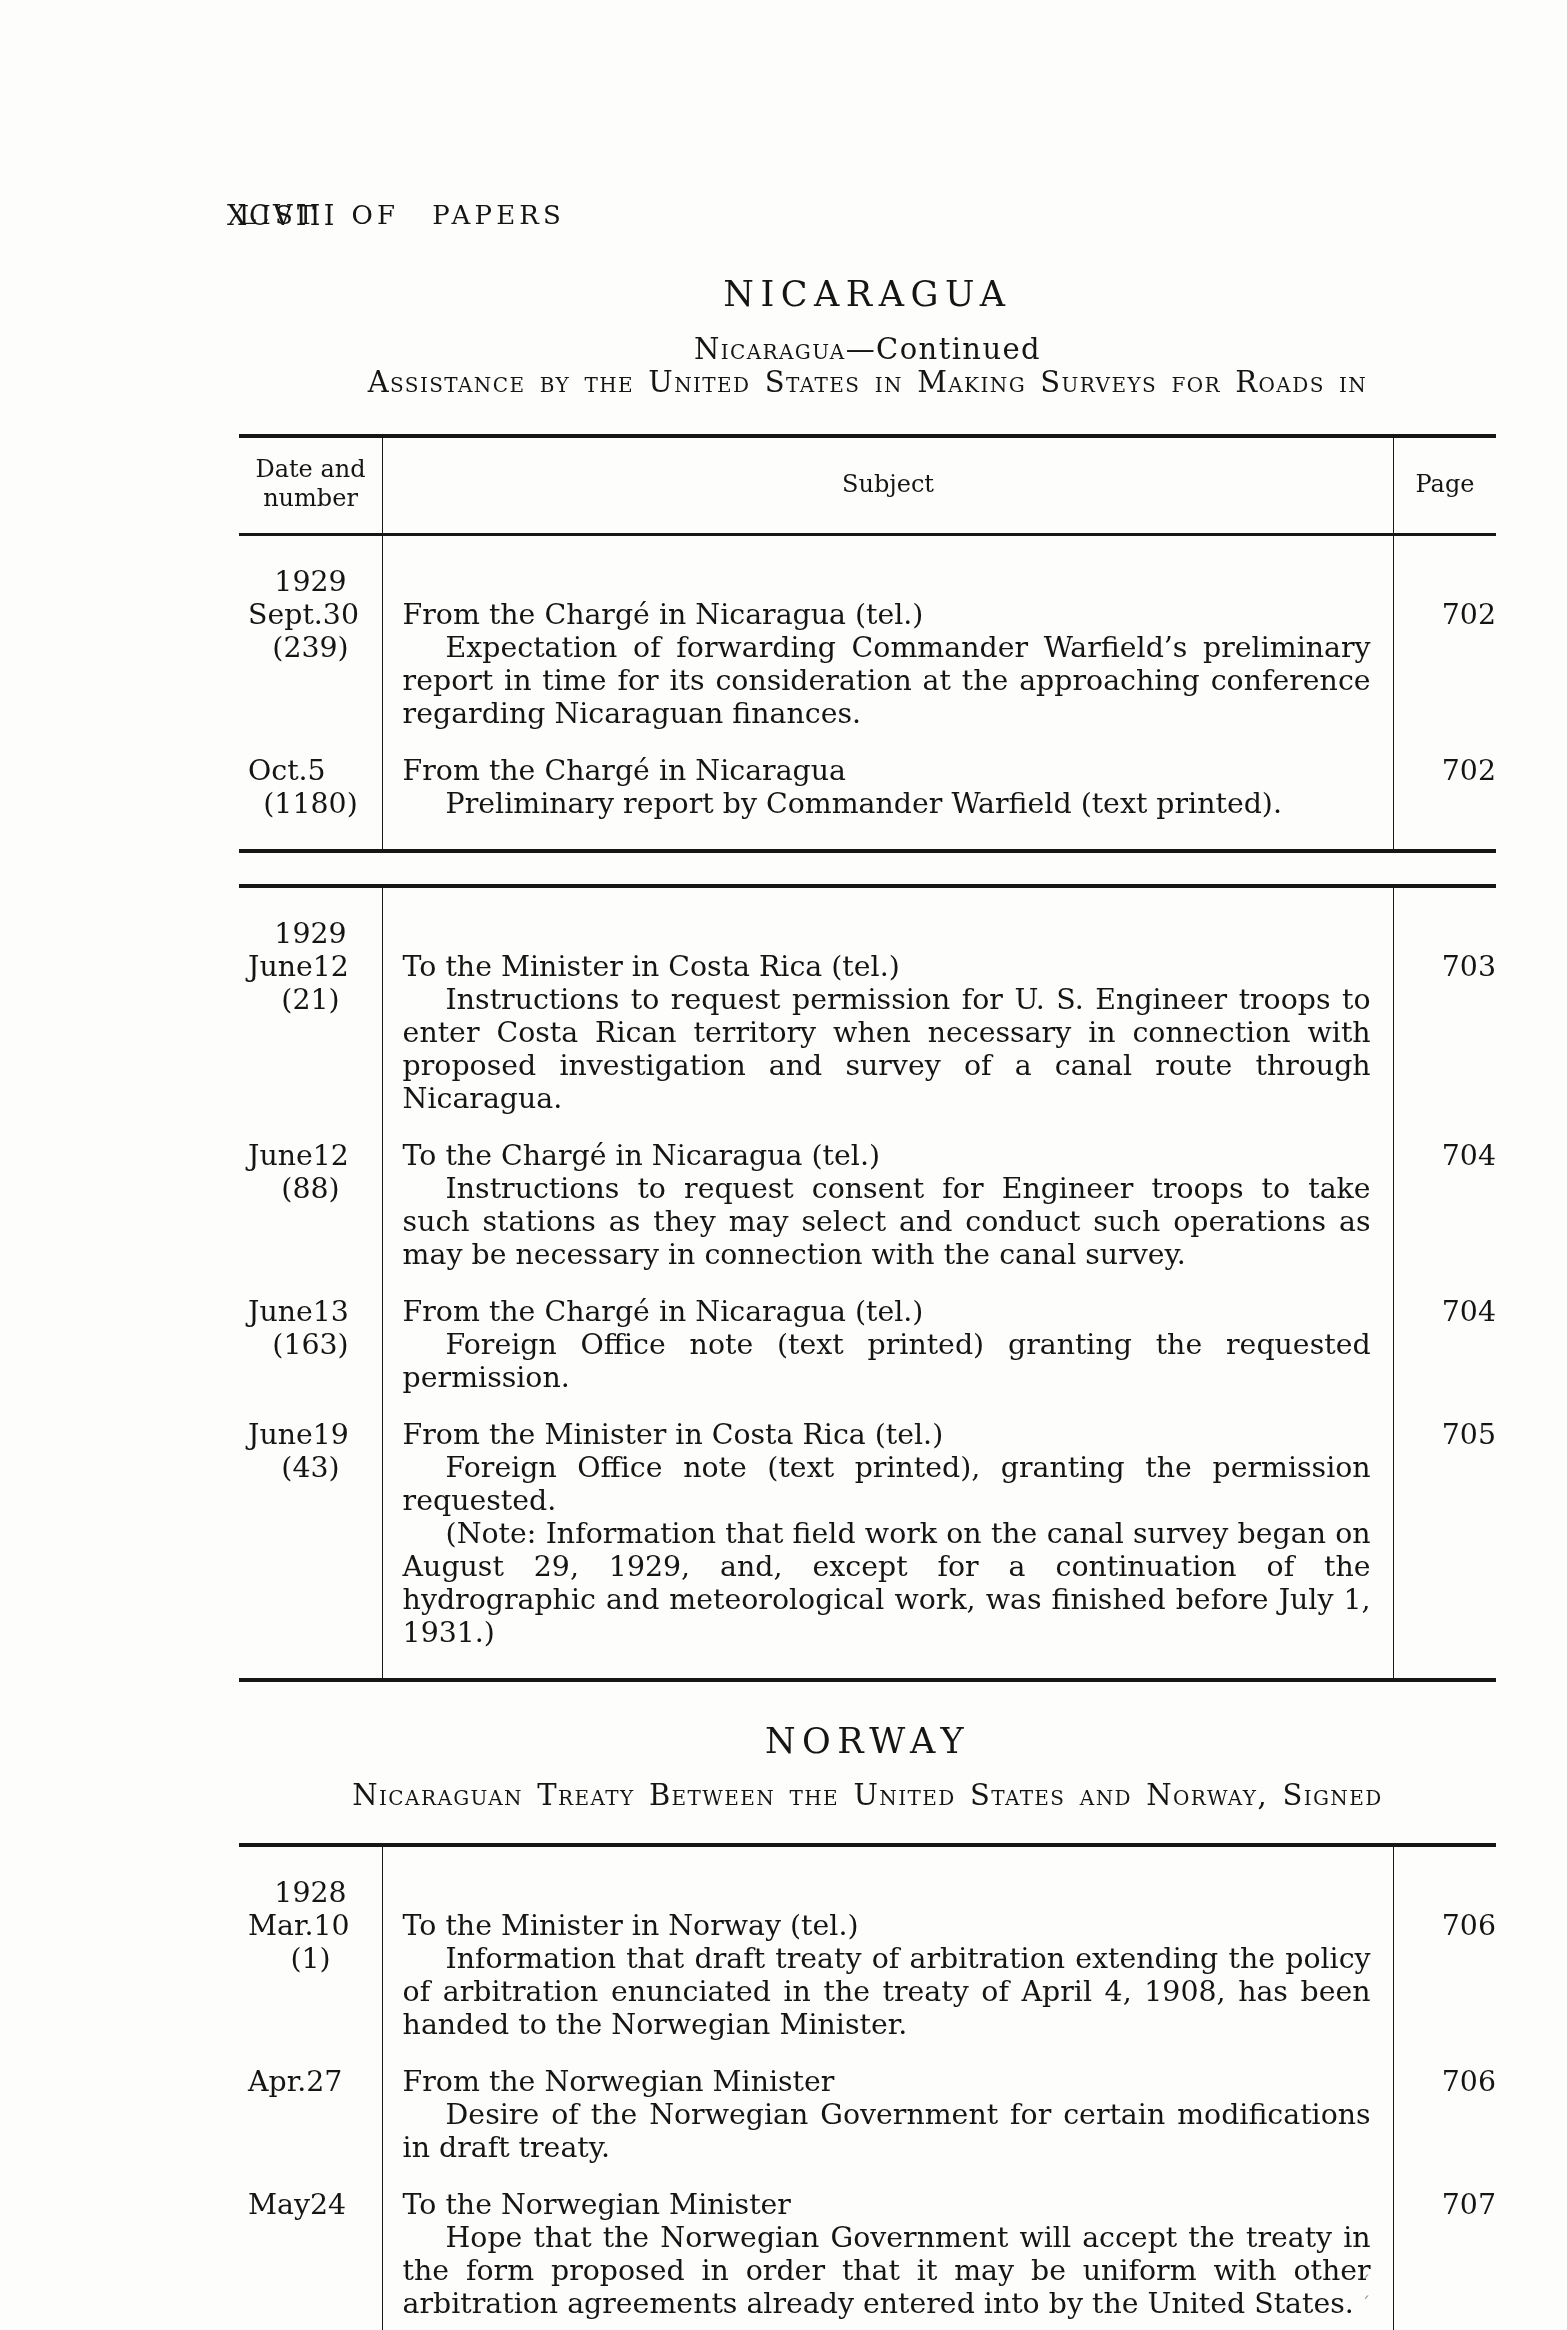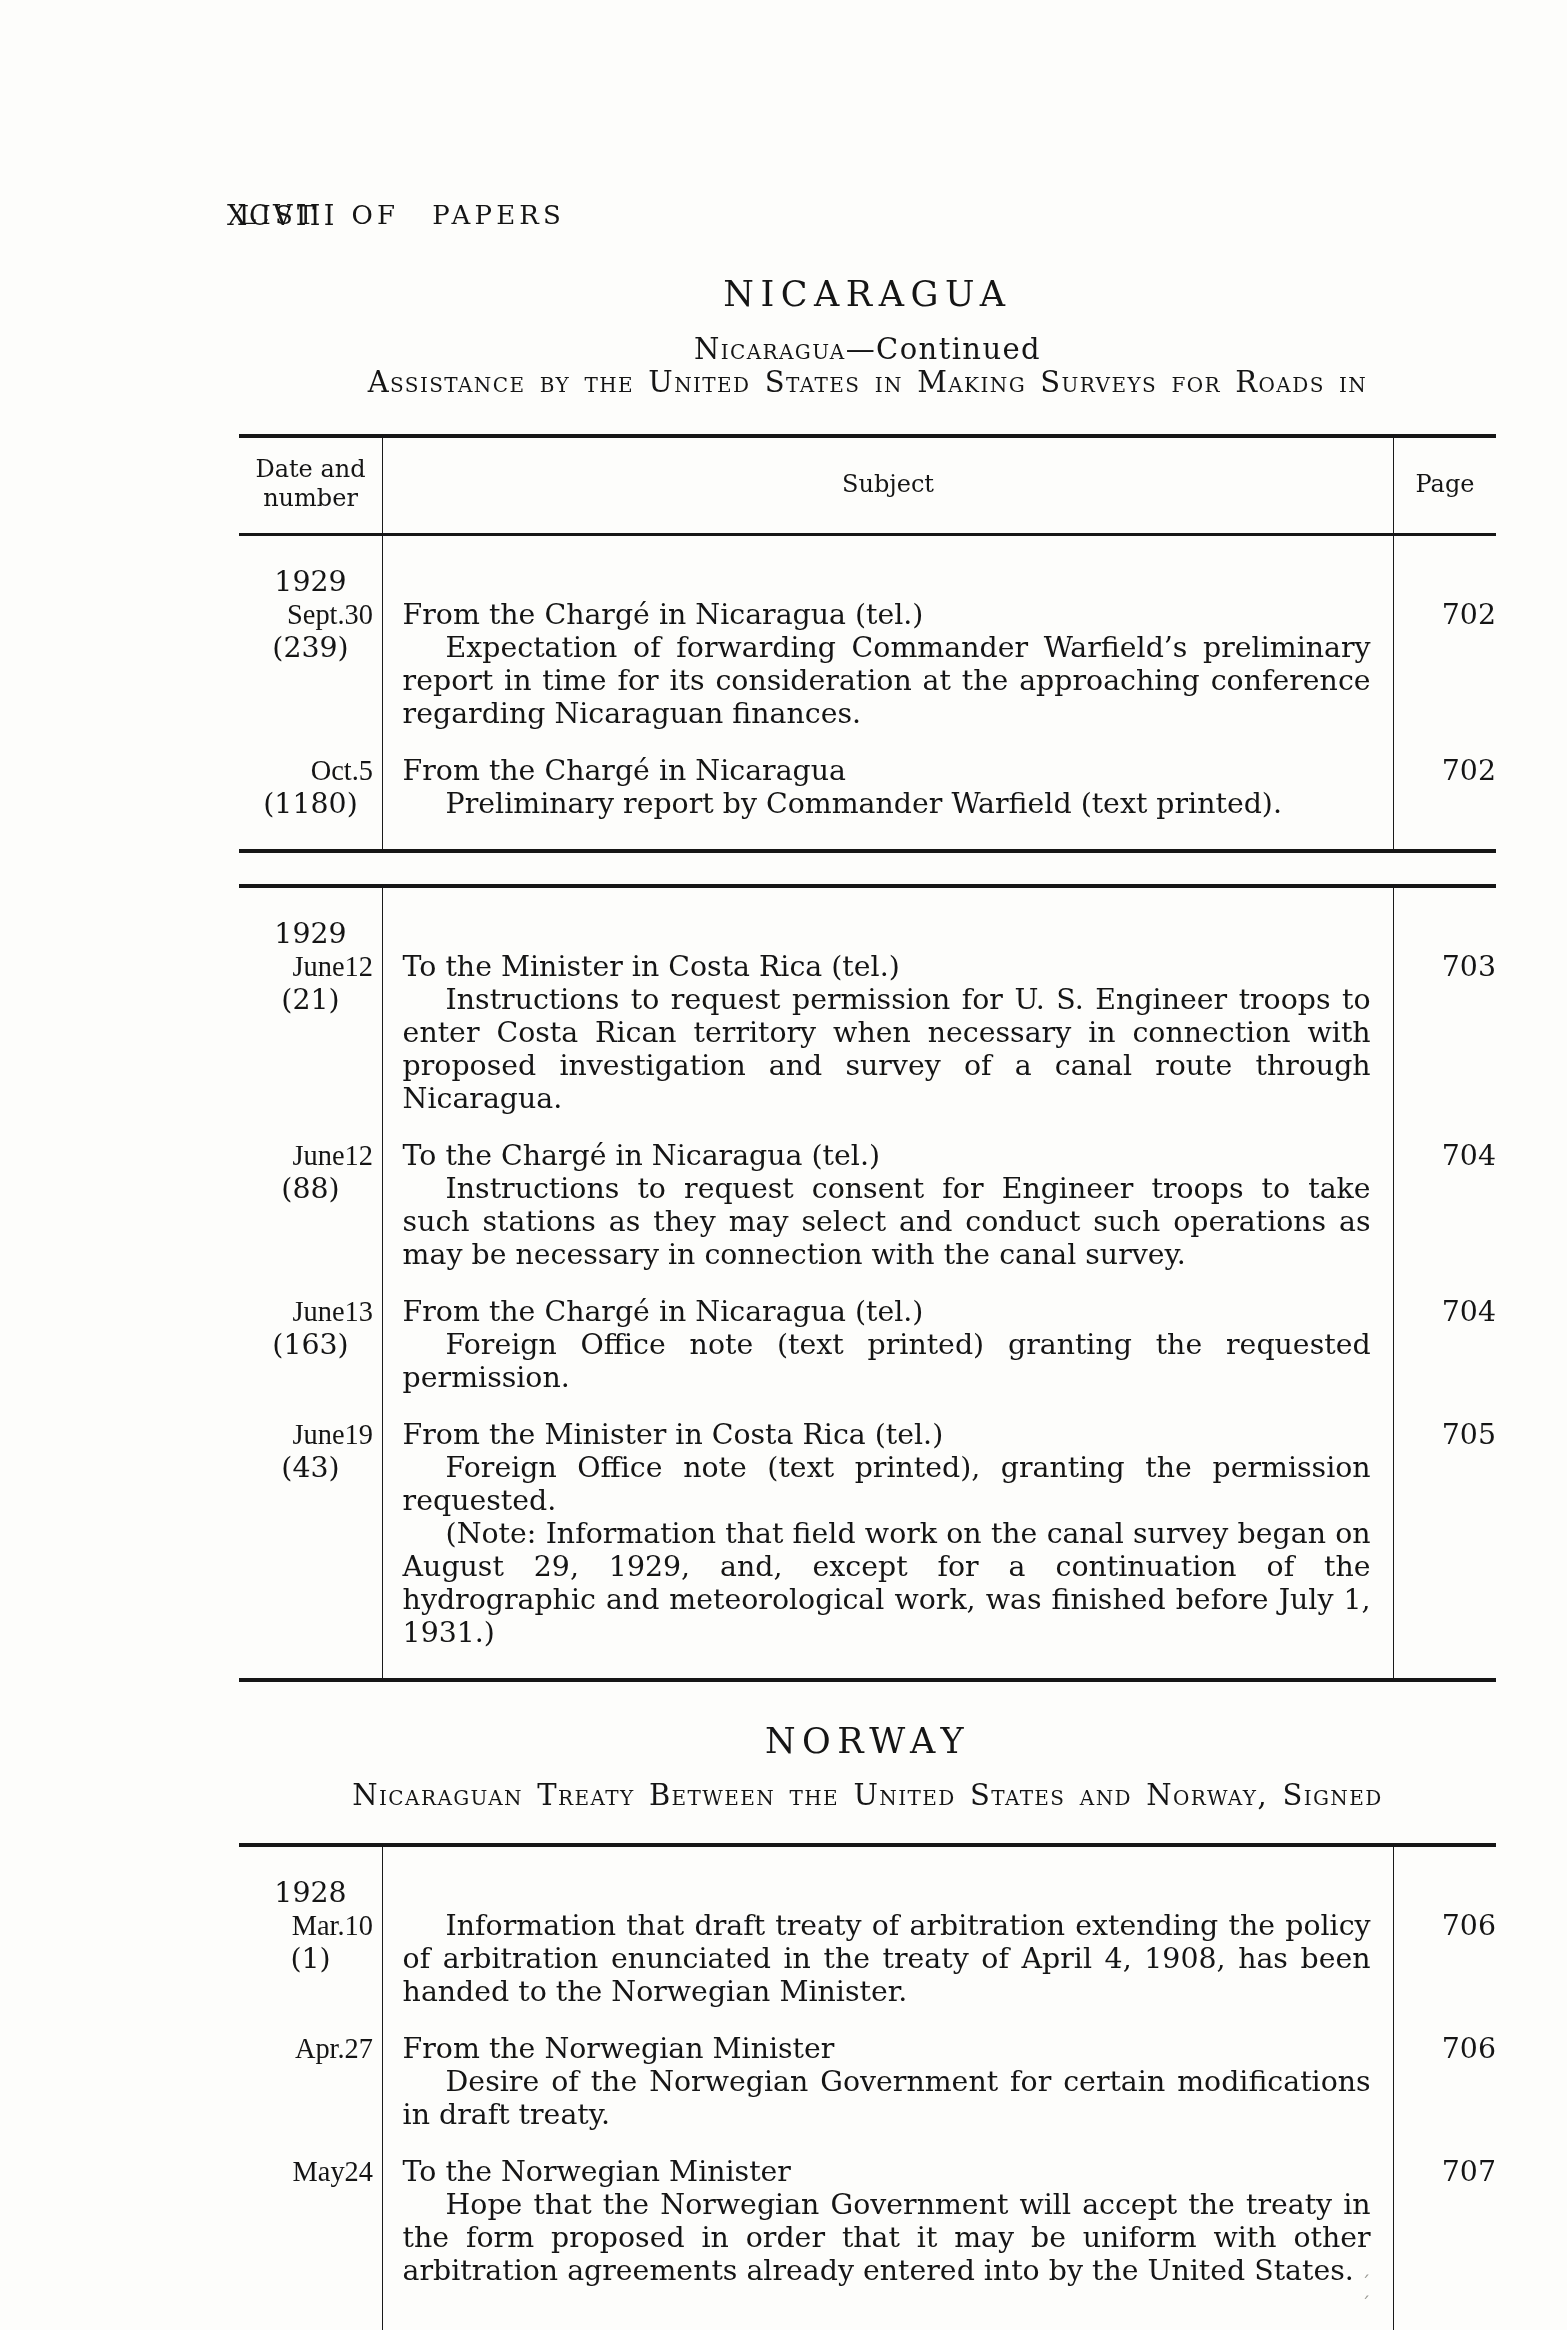--- a/index.html
+++ b/index.html
@@ -49,21 +49,21 @@
   .c-subj { padding-left:19.6px; padding-right:22.4px; }
   .c-page { text-align:right; }
 
   .pt-first-date { padding-top:29px; }     
   .pt-first      { padding-top:62px; }    
   .pt-row        { padding-top:24px; }     
   .pb-last       { padding-bottom:29px; }
   .pb-deep       { padding-bottom:79px; } 
 
   .year { margin-bottom:0; }
-  .md { display:flex; justify-content:flex-end; width:125px; margin:0 auto;font-family:Liberation Serif, serif; }
+  .md { display:flex; justify-content:flex-start; width:125px; margin:0 auto; }
   .num { }
 
   .doc-title { }
   .doc-body  { text-align:justify; text-indent:43px; }
   .doc-note  { text-align:justify; text-indent:43px; }
   .tickmarks { position:absolute; top:2273px; left:1361px; color:#9a9a94;
                font-size:18.6px; letter-spacing:98px; }
 </style>
 </head>
 <body>
@@ -183,20 +183,21 @@
 
       <div class="cell c-date pt-first-date">
         <div class="year">1928</div>
         <div class="md">
             <span>Mar.</span>
             <span>10</span>
           </div>
         <div class="num">(1)</div>
       </div>
       <div class="cell c-subj vline-l vline-r pt-first">
+        <div class="doc-title">To the Minister in Norway (tel.)</div>
         <div class="doc-body">Information that draft treaty of arbitration extending the policy of arbitration enunciated in the treaty of April 4, 1908, has been handed to the Norwegian Minister.</div>
       </div>
       <div class="cell c-page pt-first">706</div>
 
       <div class="cell c-date pt-row">
         <div class="md">
             <span>Apr.</span>
             <span>27</span>
           </div>
       </div>

